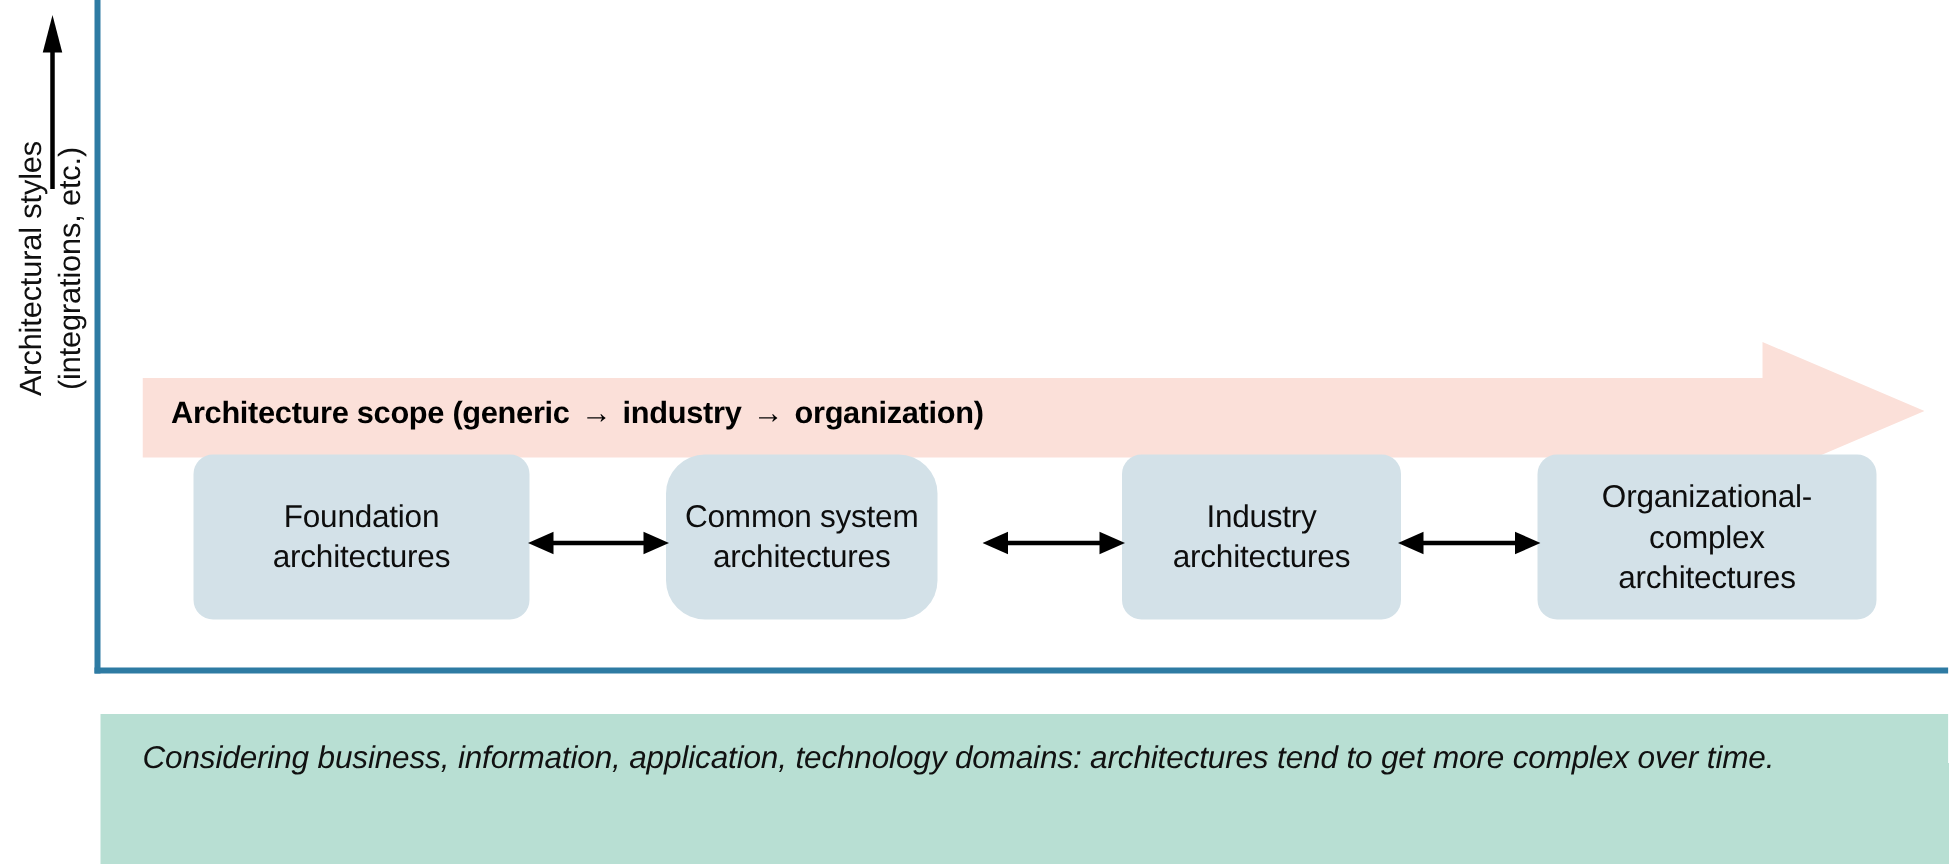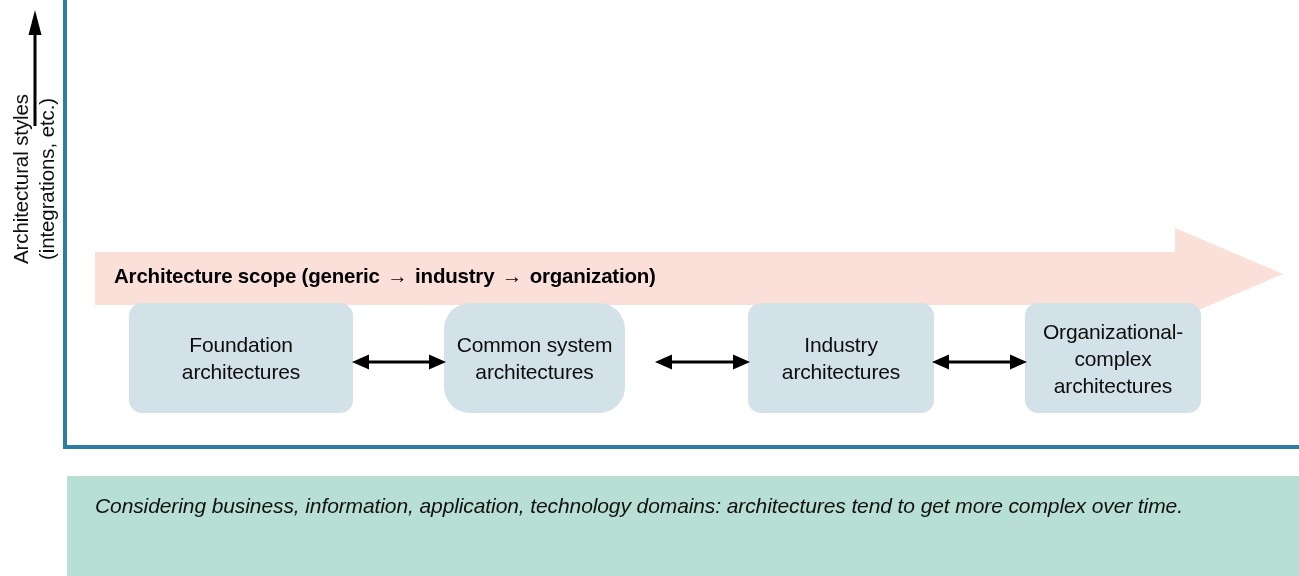--- a/index.html
+++ b/index.html
@@ -105,21 +105,21 @@
     color: #0d0d0d;
     letter-spacing: -0.15px;
     box-sizing: border-box;
     padding: 2px 6px;
   }
   .node-box .line { display: block; }
 
   #box-1 { left: 129px; top: 303px; width: 224px; height: 110px; }
   #box-2 { left: 444px; top: 303px; width: 181px; height: 110px; border-radius: 26px; }
   #box-3 { left: 748px; top: 303px; width: 186px; height: 110px; }
-  #box-4 { left: 1025px; top: 303px; width: 176px; height: 110px; }
+  #box-4 { left: 1025px; top: 303px; width: 226px; height: 110px; }
 
   
   .connector {
     position: absolute;
     height: 22px;
     top: 351px;
   }
   .connector svg { display: block; width: 100%; height: 100%; }
   #conn-1 { left: 352px; width: 94px; }
   #conn-2 { left: 655px; width: 95px; }

